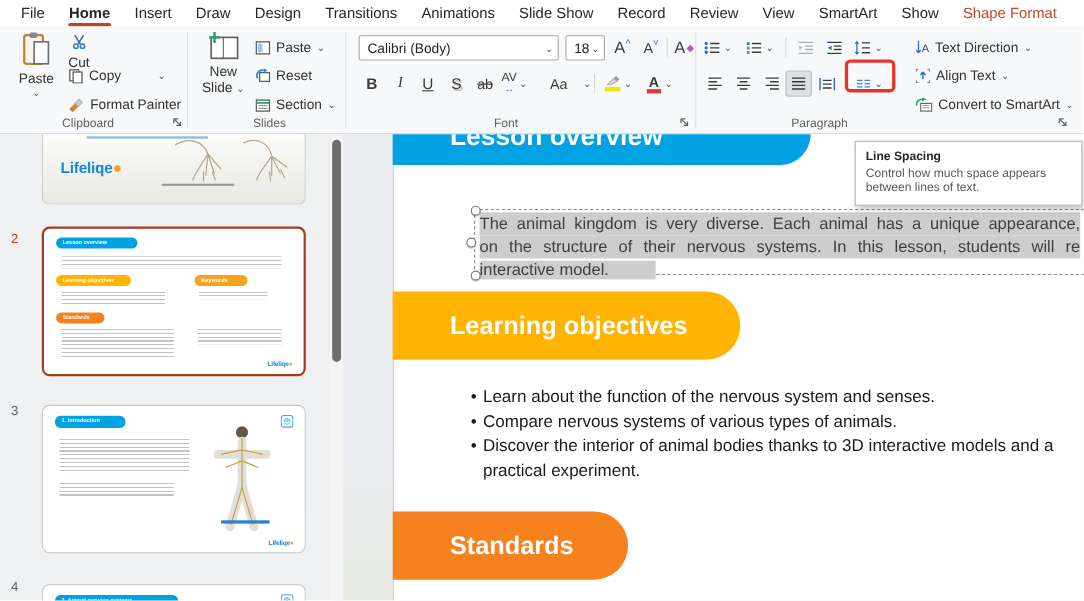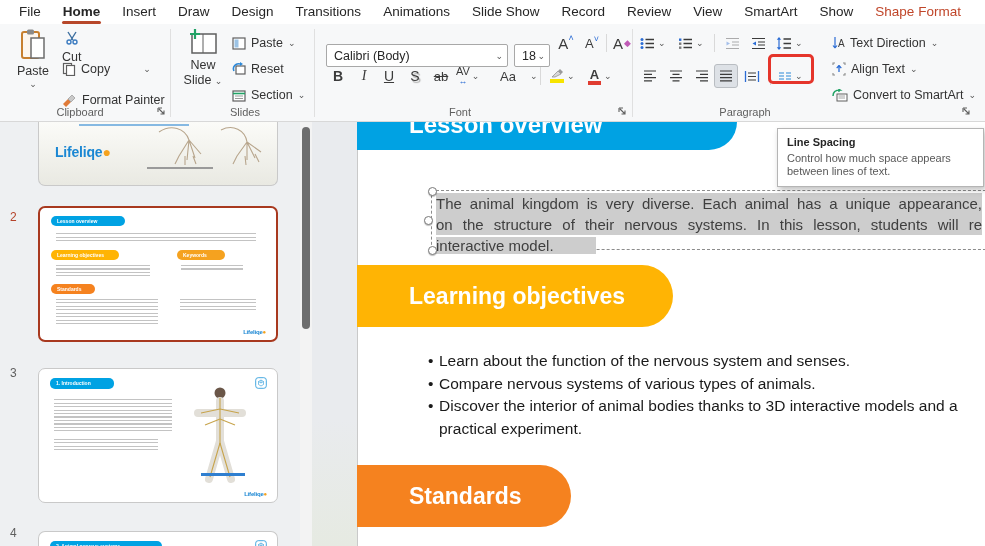--- a/index.html
+++ b/index.html
@@ -20,21 +20,21 @@
   .glabel { position:absolute; bottom:3px; font-size:11px; color:#5f5f5f; text-align:center; }
   .launcher { position:absolute; bottom:4px; width:12px; height:12px; }
   .bigbtn { position:absolute; top:4px; width:46px; height:80px; display:flex; flex-direction:column; align-items:center; border-radius:4px; }
   .bigbtn .blabel { font-size:12.5px; color:#333; line-height:15px; text-align:center; }
   .srow { position:absolute; height:24px; display:flex; align-items:center; gap:5px; white-space:nowrap; }
   .chv { font-size:9px; color:#555; line-height:10px; }
   .ico { flex:0 0 auto; }
   .tbtn { position:absolute; width:24px; height:24px; display:flex; align-items:center; justify-content:center; border-radius:3px; }
   .tbtn.sel { background:#dde1e6; border:1px solid #b9bdc2; }
   .tbtn.dis { opacity:.4; }
-  .combo { position:absolute; height:23px; background:#fff; border:1px solid #a8a8a8; border-radius:2px; display:flex; align-items:center; padding:0 4px 0 7px; font-size:12.5px; color:#262626;margin-top:12px; }
+  .combo { position:absolute; height:23px; background:#fff; border:1px solid #a8a8a8; border-radius:2px; display:flex; align-items:center; padding:0 4px 0 7px; font-size:12.5px; color:#262626; }
   .combo .chv { margin-left:auto; }
   .vdiv { position:absolute; top:4px; width:1px; height:18px; background:#d9d9d9; }
   .letter { font-size:14px; color:#3b3b3b; }
 
   .redbox { position:absolute; left:768px; top:30px; width:46px; height:30px; border:3px solid #e5352b; border-radius:5px; z-index:6; pointer-events:none; }
 
   
   .tooltip { position:absolute; left:777px; top:128px; width:207px; background:#fff; border:1px solid #b5b5b5; box-shadow:2px 3px 6px rgba(0,0,0,.25); z-index:20; padding:7px 9px 8px 9px; }
   .tooltip .tt-title { font-size:11px; font-weight:bold; color:#262626; margin-bottom:4px; }
   .tooltip .tt-body { font-size:11px; color:#595959; line-height:13px; }
@@ -114,21 +114,21 @@
       <span>Cut</span>
     </div>
     <div class="srow" style="left:62px; top:33px;">
       <svg class="ico" width="14" height="14" viewBox="0 0 14 14">
         <rect x="1.5" y="1.5" width="8" height="10" fill="#fff" stroke="#5f5f5f" stroke-width="1.2"></rect>
         <rect x="4.5" y="3.5" width="8" height="10" fill="#fff" stroke="#5f5f5f" stroke-width="1.2"></rect>
       </svg>
       <span>Copy</span>
       <span class="chv" style="margin-left:28px;">⌄</span>
     </div>
-    <div class="srow" style="left:62px; top:59px;align-items:flex-end;">
+    <div class="srow" style="left:62px; top:59px;">
       <svg class="ico" width="15" height="14" viewBox="0 0 15 14">
         <path d="M1 11 L6 6 L9 9 L4 14 Z" fill="#e07b39"></path>
         <path d="M6 6 L10 2 L13 5 L9 9 Z" fill="#c9c9c9" stroke="#8a8a8a" stroke-width=".6"></path>
       </svg>
       <span>Format Painter</span>
     </div>
     <div class="glabel" style="left:20px; width:120px;">Clipboard</div>
     <svg class="launcher" style="left:155px;" viewBox="0 0 12 12">
       <path d="M3 3 h4 M3 3 v4 M4 4 l5 5 M9 5.5 V9 H5.5" stroke="#5f5f5f" stroke-width="1.1" fill="none"></path>
     </svg>

